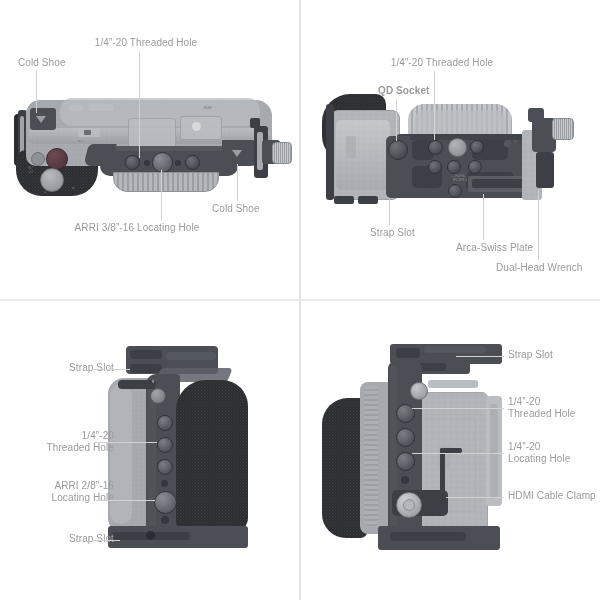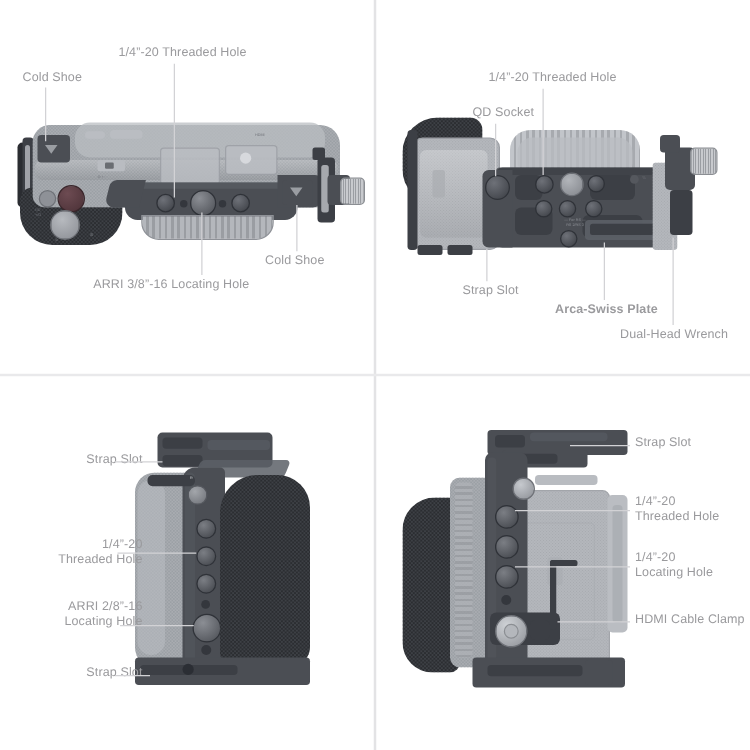--- a/index.html
+++ b/index.html
@@ -214,27 +214,27 @@
       <div class="art cage-d" style="left:236px;top:152px;width:18px;height:36px;border-radius:3px;"></div>
       <div class="art knurl" style="left:252px;top:118px;width:20px;height:20px;border-radius:4px;"></div>
       <div class="art cage" style="left:228px;top:108px;width:16px;height:14px;border-radius:3px;"></div>
       <div class="art tiny" style="left:214px;top:140px;">\\\</div>
       <div class="art rnd" style="left:204px;top:140px;width:7px;height:7px;background:#55585e;"></div>
     </div>
 
     <div class="label ctr" style="left:52px;top:57px;width:180px;">1/4”-20 Threaded Hole</div>
     <div class="lead v" style="left:134px;top:71px;height:69px;"></div>
 
-    <div class="label lt" style="left:78px;top:85px;width:90px;">QD Socket</div>
+    <div class="label lt" style="left:78px;top:85px;width:90px;font-weight:bold;">QD Socket</div>
     <div class="lead v" style="left:96px;top:99px;height:42px;"></div>
 
     <div class="label lt" style="left:70px;top:227px;width:80px;">Strap Slot</div>
     <div class="lead v" style="left:89px;top:199px;height:26px;"></div>
 
-    <div class="label lt" style="left:144px;top:242px;width:120px;font-weight:bold;">Arca-Swiss Plate</div>
+    <div class="label lt" style="left:156px;top:242px;width:120px;">Arca-Swiss Plate</div>
     <div class="lead v" style="left:183px;top:194px;height:46px;"></div>
 
     <div class="label lt" style="left:196px;top:262px;width:120px;">Dual-Head Wrench</div>
     <div class="lead v" style="left:238px;top:190px;height:70px;"></div>
   </div>
 
   <div class="quad q-bl">
 
     <div>
 

